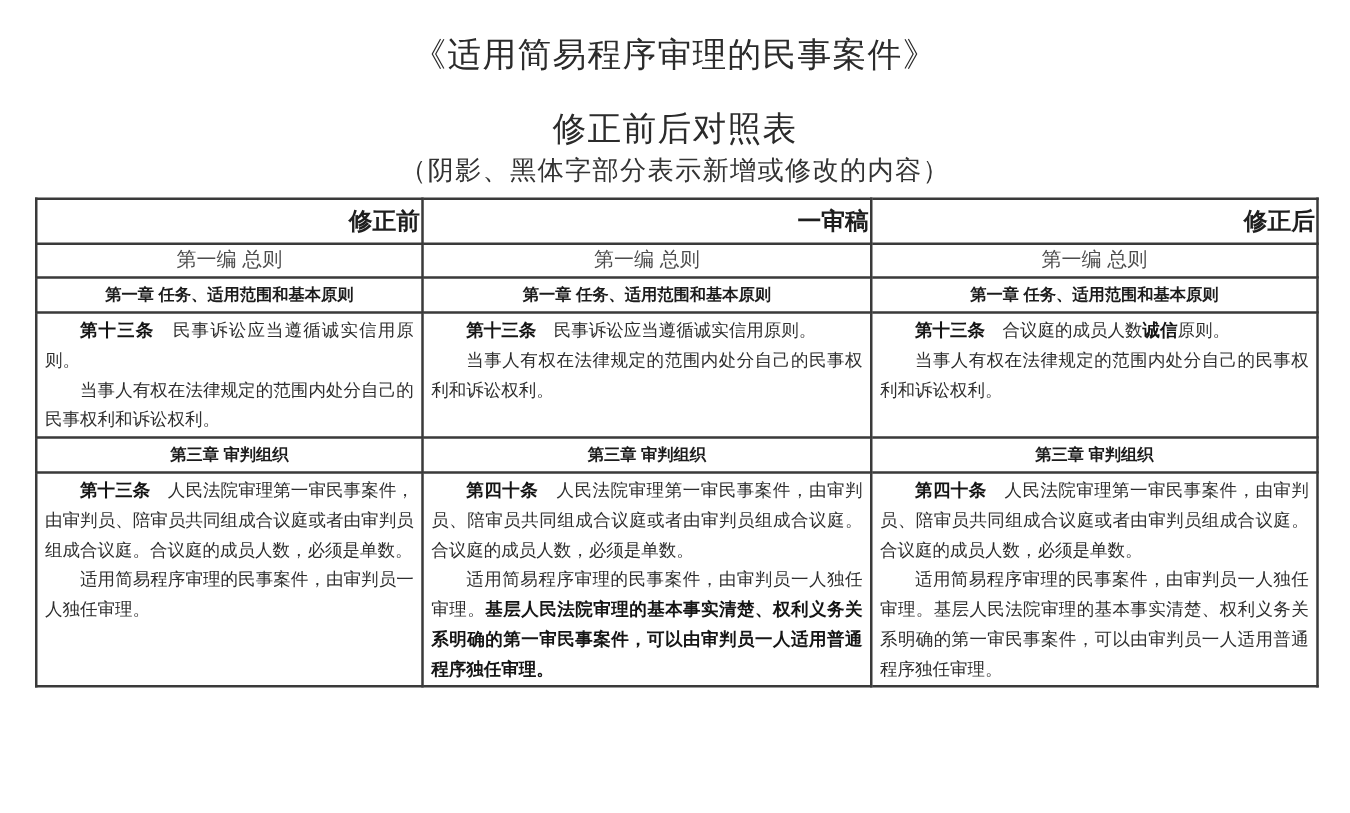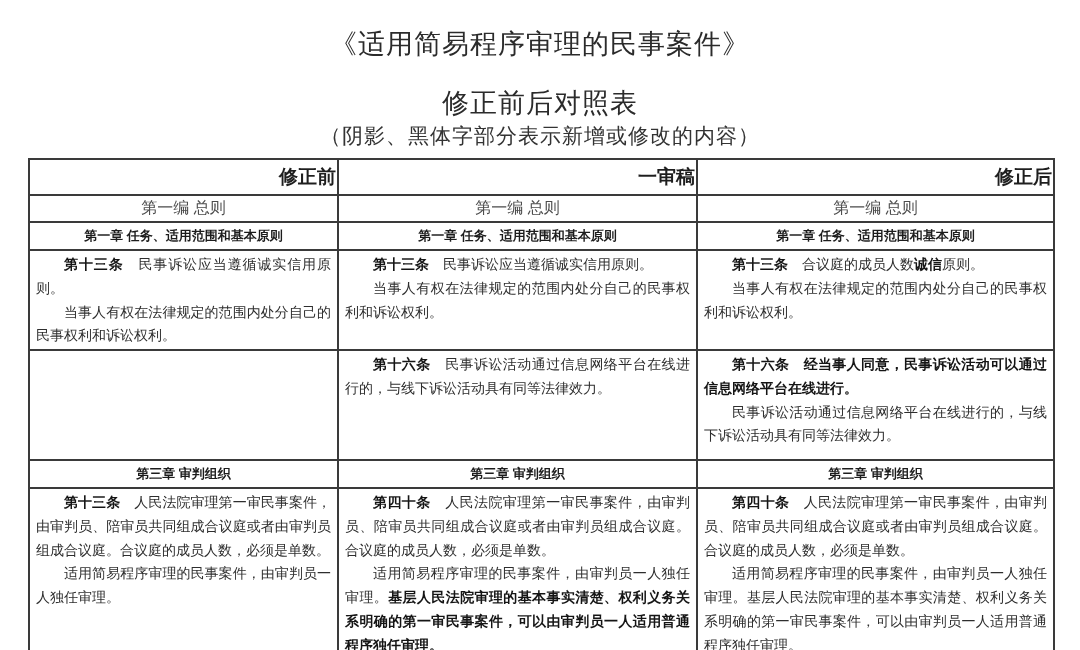--- a/index.html
+++ b/index.html
@@ -107,30 +107,20 @@
         </td>
       <td>
           <p><b>第十三条</b><span>　民事诉讼应当遵循诚实信用原则。</span></p>
           <p><span>当事人有权在法律规定的范围内处分自己的民事权利和诉讼权利。</span></p>
         </td>
       <td>
           <p><b>第十三条</b><span>　合议庭的成员人数</span><b>诚信</b><span>原则。</span></p>
           <p><span>当事人有权在法律规定的范围内处分自己的民事权利和诉讼权利。</span></p>
         </td>
     </tr>
-    <tr class="article r16">
-      <td></td>
-      <td>
-          <p><b>第十六条</b><span>　民事诉讼活动通过信息网络平台在线进行的，与线下诉讼活动具有同等法律效力。</span></p>
-        </td>
-      <td>
-          <p><b>第十六条　经当事人同意，民事诉讼活动可以通过信息网络平台在线进行。</b></p>
-          <p><span>民事诉讼活动通过信息网络平台在线进行的，与线下诉讼活动具有同等法律效力。</span></p>
-        </td>
-    </tr>
     <tr class="chapter">
       <td>第三章 审判组织</td>
       <td>第三章 审判组织</td>
       <td>第三章 审判组织</td>
     </tr>
     <tr class="article r40">
       <td>
           <p><b>第十三条</b><span>　人民法院审理第一审民事案件，由审判员、陪审员共同组成合议庭或者由审判员组成合议庭。合议庭的成员人数，必须是单数。</span></p>
           <p><span>适用简易程序审理的民事案件，由审判员一人独任审理。</span></p>
         </td>

